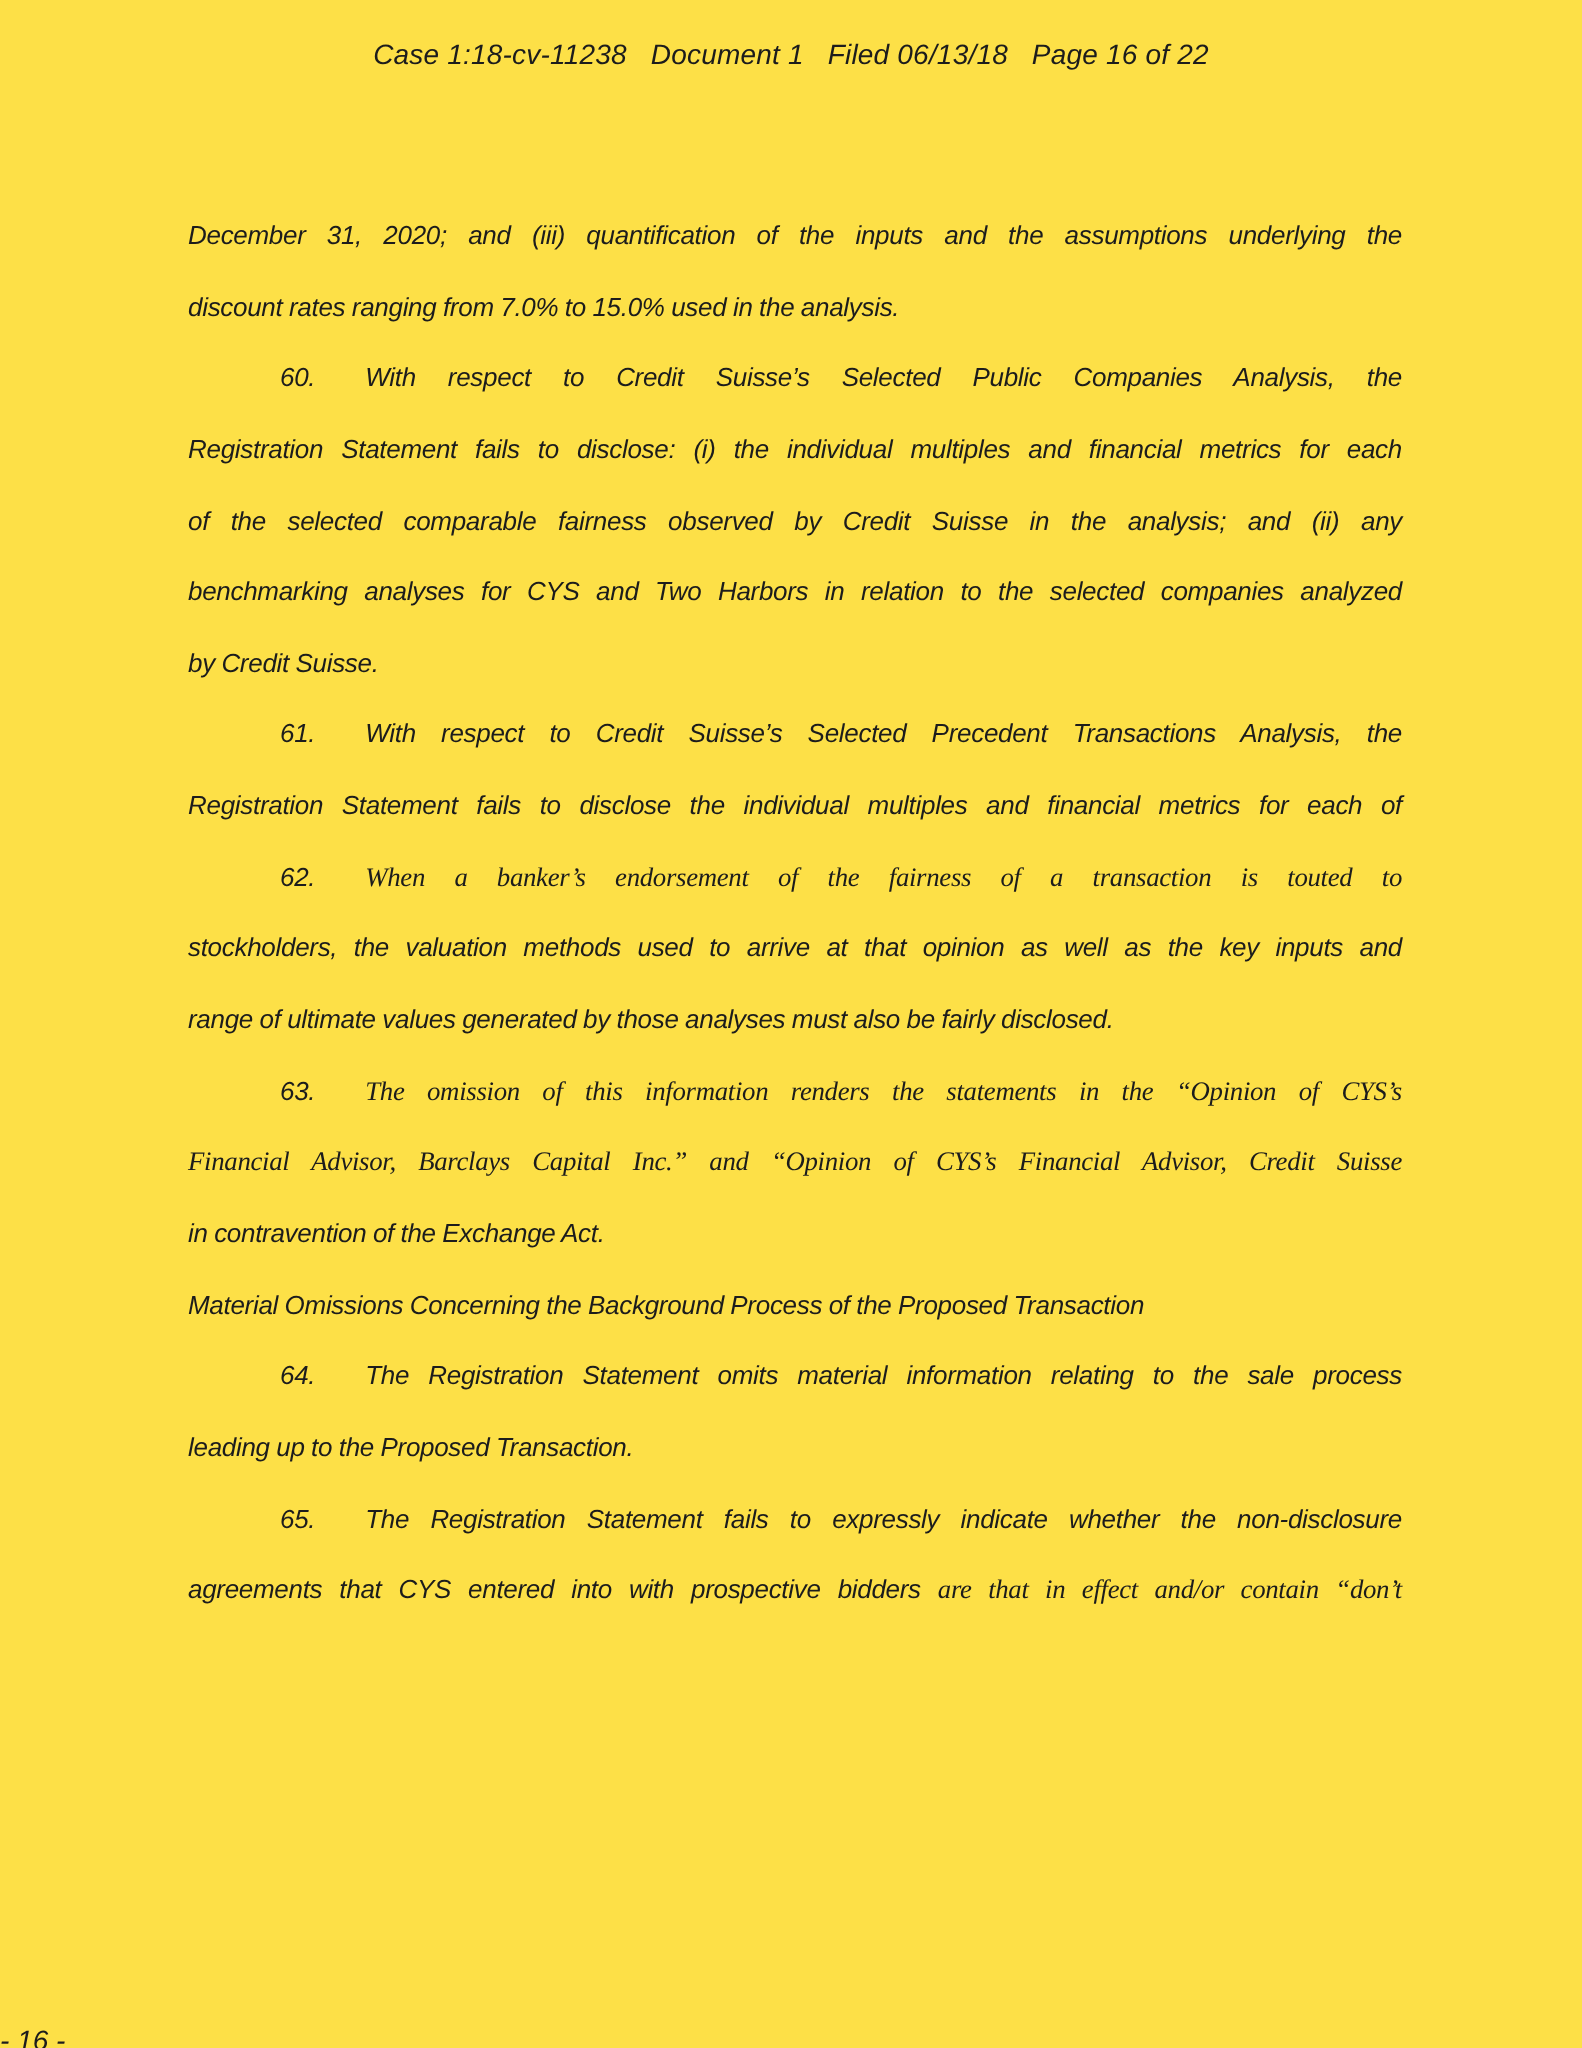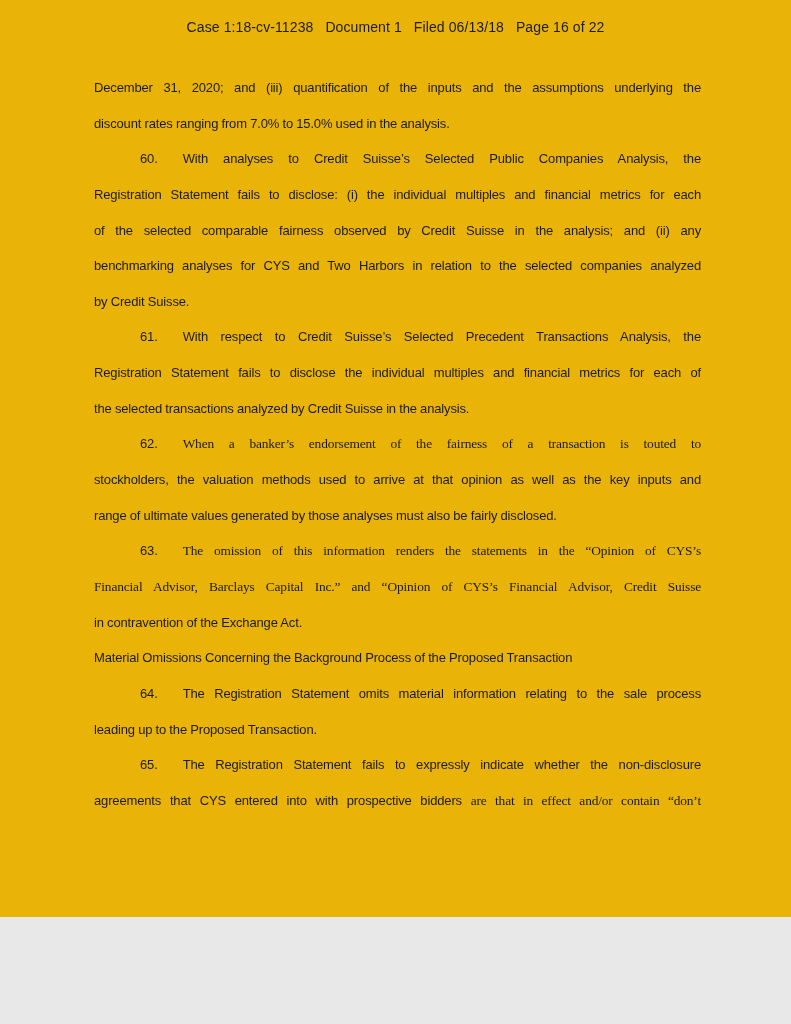--- a/index.html
+++ b/index.html
@@ -3,41 +3,42 @@
 <meta charset="utf-8">
 <style>
   html, body {
     margin: 0;
     padding: 0;
     background: #e8e8e8;
   }
   .page {
     position: relative;
     width: 791px;
-    height: 917px;
-    background: #eab308;
+    height: 1024px;
+    background: #fde047;
     color: #1c1c1c;
     font-family: "Liberation Sans", sans-serif;
     overflow: hidden;
+    font-style: italic;
   }
   .header {
     position: absolute;
     top: 19px;
     left: 0;
     width: 100%;
     text-align: center;
     font-size: 14px;
     letter-spacing: 0.1px;
     white-space: pre;
     color: #1c1c1c;
   }
   .body-text {
     position: absolute;
     left: 94px;
-    top: 70px;
+    top: 100px;
     width: 607px;
   }
   .line {
     height: 35.65px;
     line-height: 35.65px;
     font-size: 13px;
     letter-spacing: -0.15px;
     word-spacing: -0.2px;
     white-space: normal;
     color: #1c1c1c;
@@ -78,28 +79,27 @@
 </style>
 </head>
 <body>
 
 <div class="page">
   <div class="header">Case 1:18-cv-11238   Document 1   Filed 06/13/18   Page 16 of 22</div>
 
   <div class="body-text">
       <div class="line just"><span class="seg-sans">December 31, 2020; and (iii) quantification of the inputs and the assumptions underlying the</span></div>
       <div class="line"><span class="seg-sans">discount rates ranging from 7.0% to 15.0% used in the analysis.</span></div>
-      <div class="line just"><span class="ind"></span><span class="num">60.</span><span class="gap"></span><span class="seg-sans">With analyses to Credit Suisse’s Selected Public Companies Analysis, the</span></div>
+      <div class="line just"><span class="ind"></span><span class="num">60.</span><span class="gap"></span><span class="seg-sans">With respect to Credit Suisse’s Selected Public Companies Analysis, the</span></div>
       <div class="line just"><span class="seg-sans">Registration Statement fails to disclose: (i) the individual multiples and financial metrics for each</span></div>
       <div class="line just"><span class="seg-sans">of the selected comparable fairness observed by Credit Suisse in the analysis; and (ii) any</span></div>
       <div class="line just"><span class="seg-sans">benchmarking analyses for CYS and Two Harbors in relation to the selected companies analyzed</span></div>
       <div class="line"><span class="seg-sans">by Credit Suisse.</span></div>
       <div class="line just"><span class="ind"></span><span class="num">61.</span><span class="gap"></span><span class="seg-sans">With respect to Credit Suisse’s Selected Precedent Transactions Analysis, the</span></div>
       <div class="line just"><span class="seg-sans">Registration Statement fails to disclose the individual multiples and financial metrics for each of</span></div>
-      <div class="line"><span class="seg-sans">the selected transactions analyzed by Credit Suisse in the analysis.</span></div>
       <div class="line just"><span class="ind"></span><span class="num">62.</span><span class="gap"></span><span class="seg-serif">When a banker’s endorsement of the fairness of a transaction is touted to</span></div>
       <div class="line just"><span class="seg-sans">stockholders, the valuation methods used to arrive at that opinion as well as the key inputs and</span></div>
       <div class="line"><span class="seg-sans">range of ultimate values generated by those analyses must also be fairly disclosed.</span></div>
       <div class="line just"><span class="ind"></span><span class="num">63.</span><span class="gap"></span><span class="seg-serif">The omission of this information renders the statements in the “Opinion of CYS’s</span></div>
       <div class="line just"><span class="seg-serif">Financial Advisor, Barclays Capital Inc.” and “Opinion of CYS’s Financial Advisor, Credit Suisse</span></div>
       <div class="line"><span class="seg-sans">in contravention of the Exchange Act.</span></div>
       <div class="line"><span class="seg-sans">Material Omissions Concerning the Background Process of the Proposed Transaction</span></div>
       <div class="line just"><span class="ind"></span><span class="num">64.</span><span class="gap"></span><span class="seg-sans">The Registration Statement omits material information relating to the sale process</span></div>
       <div class="line"><span class="seg-sans">leading up to the Proposed Transaction.</span></div>
       <div class="line just"><span class="ind"></span><span class="num">65.</span><span class="gap"></span><span class="seg-sans">The Registration Statement fails to expressly indicate whether the non-disclosure</span></div>

